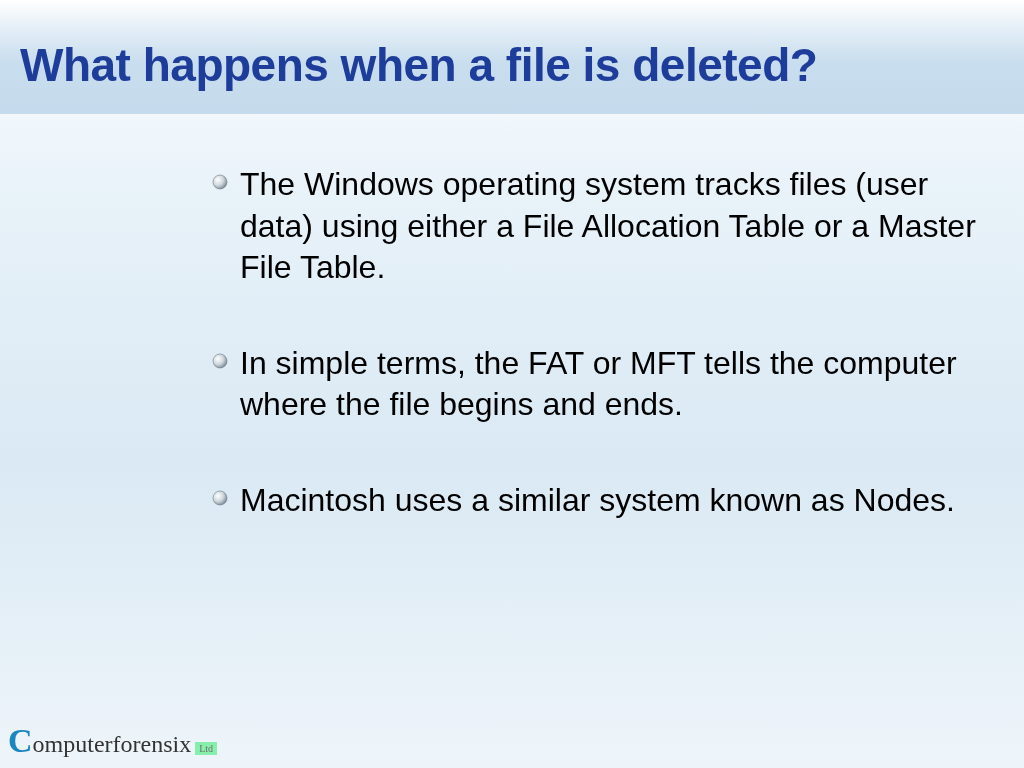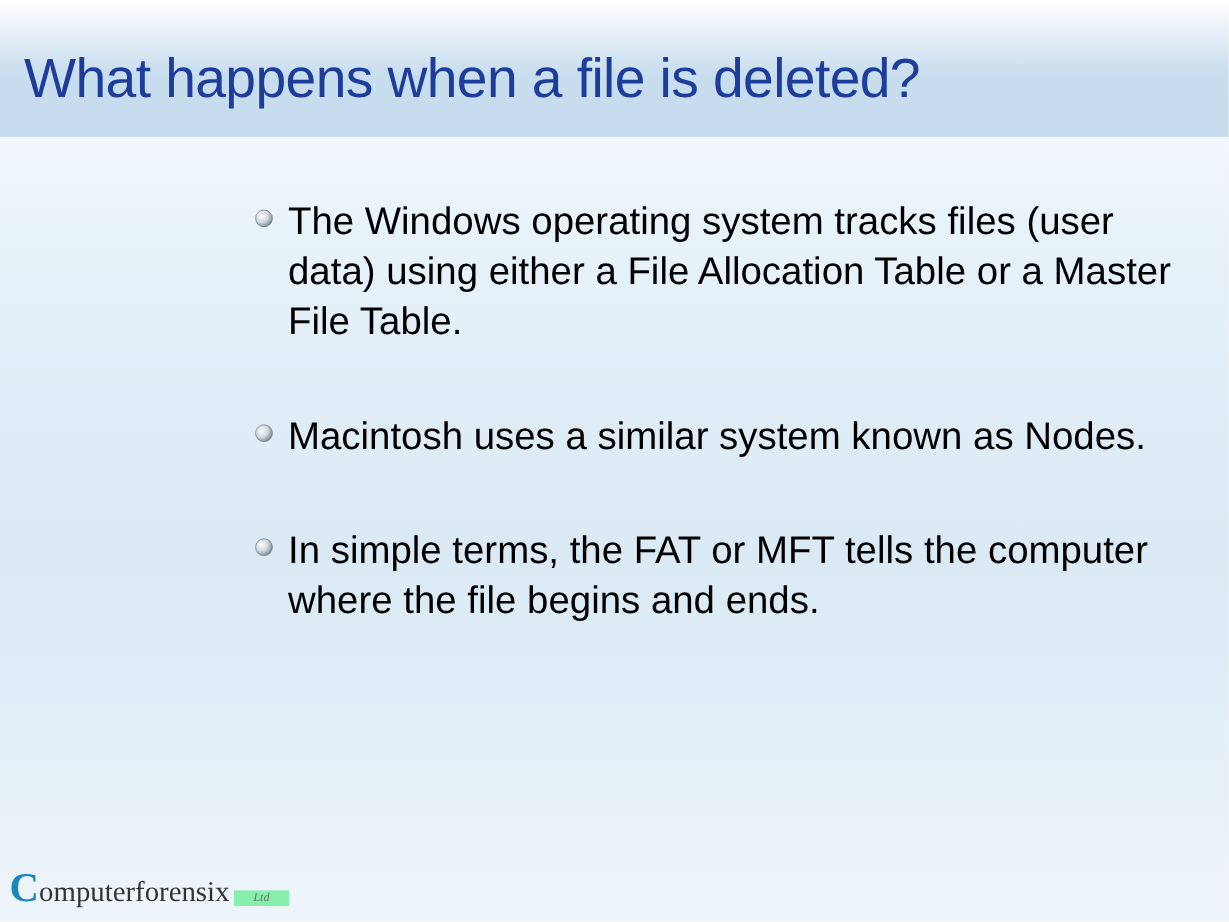--- a/index.html
+++ b/index.html
@@ -11,21 +11,21 @@
       position: relative;
       overflow: hidden;
     }
     .title-band {
       width: 100%;
       padding: 38px 20px 22px 20px;
       background: linear-gradient(180deg, rgba(211,228,241,0.0) 0%, rgba(192,216,235,0.85) 55%, rgba(192,216,235,0.9) 100%);
     }
     .title {
       font-size: 46px;
-      font-weight: 400;
+      font-weight: 700;
       color: #1e3d9b;
       letter-spacing: -0.5px;
     }
     .content {
       padding: 50px 24px 20px 212px;
     }
     .bullet-item {
       display: flex;
       align-items: flex-start;
       margin-bottom: 54px;
@@ -61,22 +61,21 @@
       font-size: 24px;
       font-weight: 400;
       color: #333333;
       margin-left: 1px;
     }
     .logo .ltd {
       font-size: 10px;
       color: #706f6f;
       margin-left: 4px;
       background: #86efac;
-      padding: 1px 16px;
-      font-style: italic;
+      padding: 1px 4px;
     }
   </style>
 </head>
 <body>
 
 <div class="title-band">
   <h1 class="title">What happens when a file is deleted?</h1>
 </div>
 
 <div class="content">
@@ -96,30 +95,30 @@
     </span>
     <span class="bullet-text">The Windows operating system tracks files (user data) using either a File Allocation Table or a Master File Table.</span>
   </div>
 
   <div class="bullet-item">
     <span class="bullet-icon">
       <svg viewBox="0 0 16 16" width="16" height="16">
         <circle cx="8" cy="8" r="7" fill="url(#g1)" stroke="#6a7885" stroke-width="0.6"></circle>
       </svg>
     </span>
-    <span class="bullet-text">Macintosh uses a similar system known as Nodes.</span>
+    <span class="bullet-text">In simple terms, the FAT or MFT tells the computer where the file begins and ends.</span>
   </div>
 
   <div class="bullet-item">
     <span class="bullet-icon">
       <svg viewBox="0 0 16 16" width="16" height="16">
         <circle cx="8" cy="8" r="7" fill="url(#g1)" stroke="#6a7885" stroke-width="0.6"></circle>
       </svg>
     </span>
-    <span class="bullet-text">In simple terms, the FAT or MFT tells the computer where the file begins and ends.</span>
+    <span class="bullet-text">Macintosh uses a similar system known as Nodes.</span>
   </div>
 
 </div>
 
 <div class="logo">
   <span class="c-letter">C</span>
   <span class="rest">omputerforensix</span>
   <span class="ltd">Ltd</span>
 </div>
 

